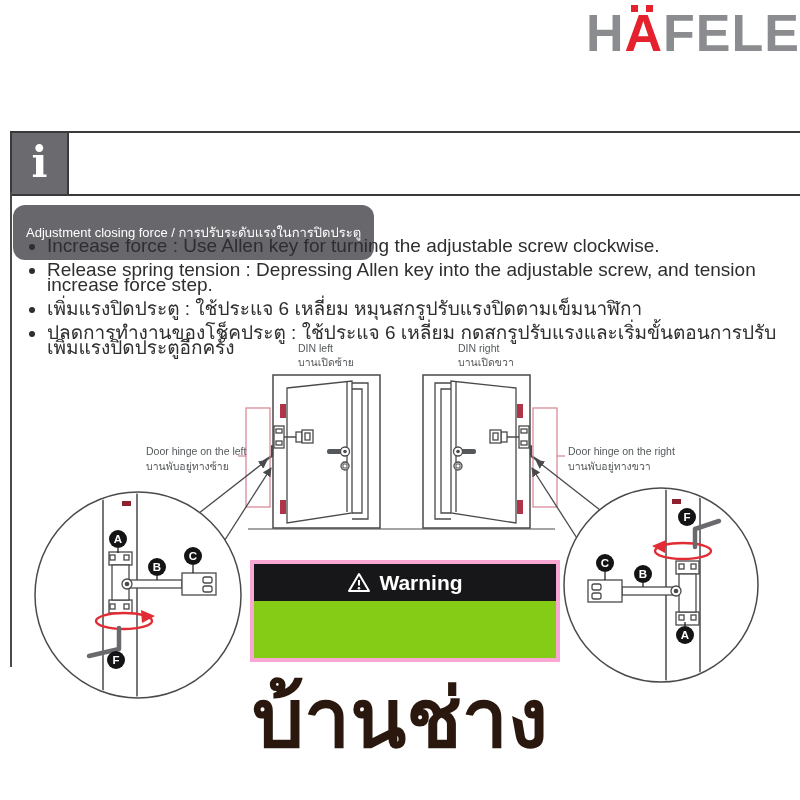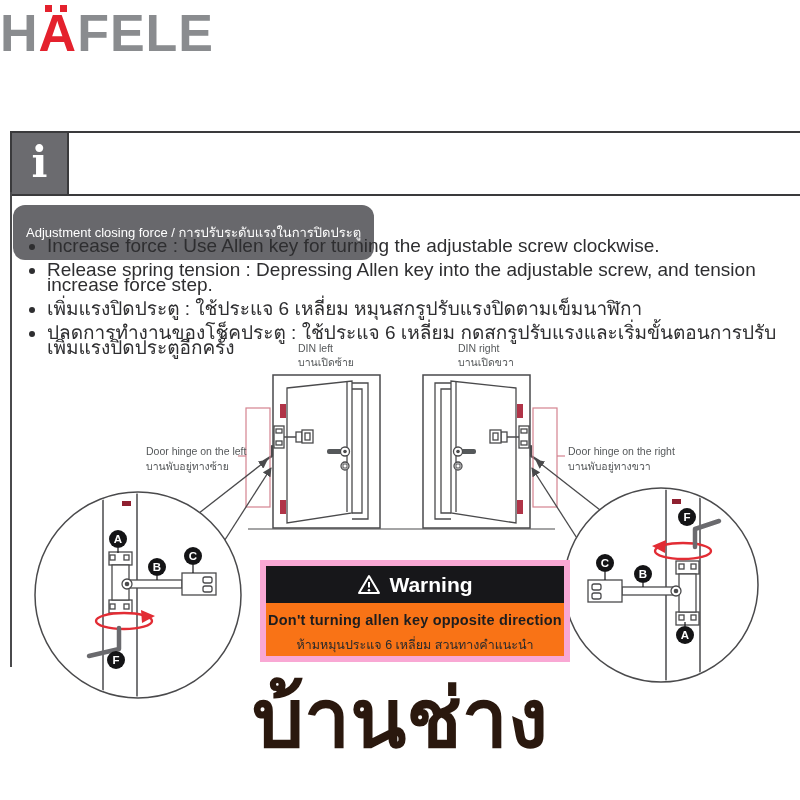--- a/index.html
+++ b/index.html
@@ -1,20 +1,20 @@
 <!DOCTYPE html>
 <html><head>
 <meta charset="utf-8">
 <style>
   html,body{margin:0;padding:0;background:#fff;}
   .page{position:relative;width:800px;height:800px;background:#ffffff;overflow:hidden;
         font-family:"Liberation Sans",sans-serif;color:#2e2e30;}
 
   
-  .logo{position:absolute;top:8px;left:0;right:0;height:52px;text-align:left;
+  .logo{position:absolute;top:8px;left:0;right:0;height:52px;text-align:right;
         font-weight:bold;font-size:52px;line-height:50px;letter-spacing:1px;color:#8a8c8f;}
   .logo span{display:inline-block;}
   .logo .accent{color:#e4212d;position:relative;}
   .logo .dot{position:absolute;width:7px;height:7px;background:#e4212d;top:-3px;}
   .logo .d1{left:6px;} .logo .d2{left:21px;}
 
   
   .info-band{position:absolute;left:10px;top:131px;width:790px;height:61px;background:#fff;
              border-top:2px solid #3a3a3c;border-bottom:2px solid #3a3a3c;border-left:2px solid #3a3a3c;}
   .info-ibox{position:absolute;left:0;top:0;width:55px;height:61px;background:#6b6b6f;
@@ -28,22 +28,22 @@
         color:#fff;font-size:13px;padding:16px 13px;border-radius:12px;white-space:nowrap;}
 
   
   .bullets{position:absolute;left:33px;top:238px;width:745px;margin:0;padding:0 0 0 14px;}
   .bullets li{font-size:19px;line-height:15px;margin-bottom:9px;color:#2e2e30;list-style:disc;}
 
   
   .diagram{position:absolute;left:0;top:335px;width:800px;height:365px;}
 
   
-  .warning{position:absolute;left:260px;top:560px;width:310px;height:102px;background:#f97316;
-           border:6px solid #f9a8d4;box-sizing:border-box;z-index:3;}
+  .warning{position:absolute;left:250px;top:560px;width:310px;height:102px;background:#84cc16;
+           border:4px solid #f9a8d4;box-sizing:border-box;z-index:3;}
   .warning-head{height:37px;background:#17171a;color:#fff;display:flex;align-items:center;
                 justify-content:center;gap:8px;font-size:21px;font-weight:bold;}
   .warning-body{text-align:center;padding-top:9px;}
   .warning-l1{font-size:14.5px;font-weight:bold;color:#1d1d1f;letter-spacing:.2px;}
   .warning-l2{font-size:12.5px;color:#2a2a2c;margin-top:7px;}
 
   
   .wm-name{position:absolute;left:0;right:0;top:672px;text-align:center;z-index:5;
            font-family:"DejaVu Serif",serif;font-weight:bold;font-size:82px;line-height:92px;
            color:#2a180e;pointer-events:none;}
@@ -278,22 +278,18 @@
 
   <div class="warning">
     <div class="warning-head">
       <svg width="24" height="21" viewBox="0 0 24 21">
         <path d="M12 2 L22 19 L2 19 Z" fill="none" stroke="#ffffff" stroke-width="2" stroke-linejoin="round"></path>
         <line x1="12" y1="8" x2="12" y2="13.5" stroke="#ffffff" stroke-width="2"></line>
         <circle cx="12" cy="16.3" r="1.3" fill="#ffffff"></circle>
       </svg>
       <span>Warning</span>
     </div>
-    <div class="warning-body">
-      <div class="warning-l1">Don't turning allen key opposite direction</div>
-      <div class="warning-l2">ห้ามหมุนประแจ 6 เหลี่ยม สวนทางคำแนะนำ</div>
-    </div>
   </div>
 
   <div class="wm-name">บ้านช่าง</div>
   <div class="wm-handle">@baanchang2512</div>
 
 </div>
 
 </body></html>

